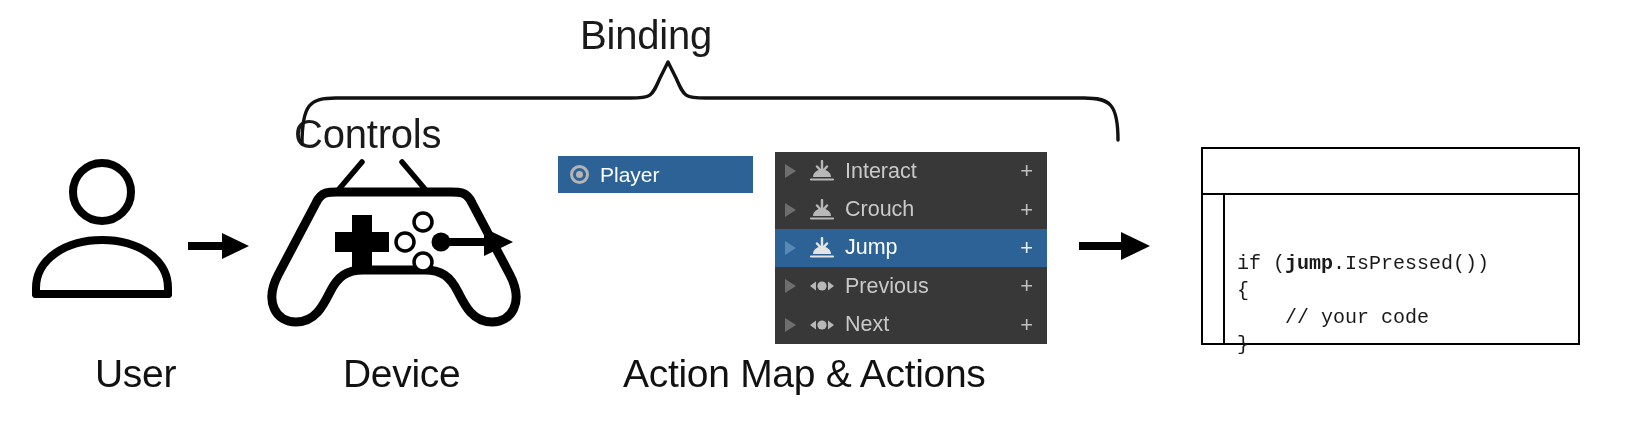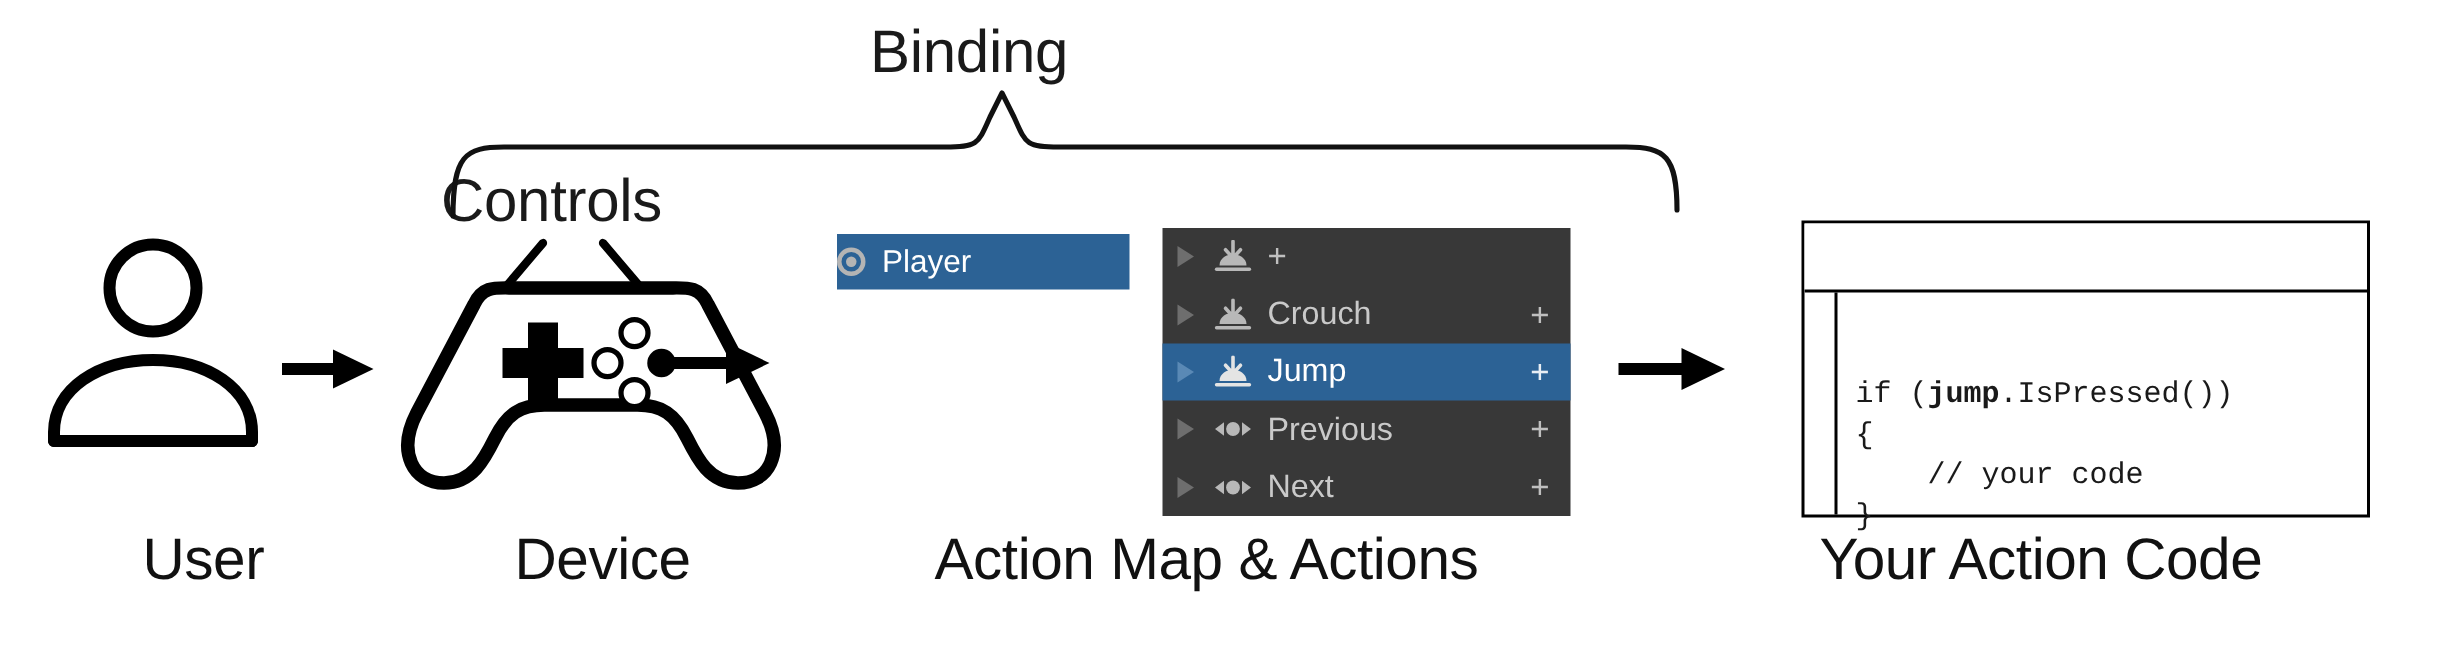--- a/index.html
+++ b/index.html
@@ -64,21 +64,21 @@
     position: absolute;
     left: 558px;
     top: 156px;
     width: 195px;
     background: #383838;
   }
   .map-row {
     display: flex;
     align-items: center;
     height: 37px;
-    padding-left: 0;
+    padding-left: 12px;
     box-sizing: border-box;
   }
   .map-row.selected { background: #2c6295; }
   .map-row .row-label {
     font-size: 21px;
     color: #d5d5d5;
     margin-left: 11px;
     font-family: "Liberation Sans", sans-serif;
   }
   .map-row.selected .row-label { color: #ffffff; }
@@ -273,20 +273,21 @@
 
   <div id="actions-panel">
 
     <div class="act-row">
       <span class="act-caret"></span>
       <svg class="act-icon" viewBox="0 0 26 22">
         <path d="M13 1 L13 9 M13 12 L8 6.5 M13 12 L18 6.5" stroke="#b8b8b8" stroke-width="2.4" fill="none" stroke-linecap="round"></path>
         <path d="M4 17 C4 12 9 9.5 13 9.5 C17 9.5 22 12 22 17 Z" fill="#b8b8b8"></path>
         <line x1="2" y1="19.5" x2="24" y2="19.5" stroke="#b8b8b8" stroke-width="2.2" stroke-linecap="round"></line>
       </svg>
+      <span class="act-label">Interact</span>
       <span class="act-plus">+</span>
     </div>
 
     <div class="act-row">
       <span class="act-caret"></span>
       <svg class="act-icon" viewBox="0 0 26 22">
         <path d="M13 1 L13 9 M13 12 L8 6.5 M13 12 L18 6.5" stroke="#b8b8b8" stroke-width="2.4" fill="none" stroke-linecap="round"></path>
         <path d="M4 17 C4 12 9 9.5 13 9.5 C17 9.5 22 12 22 17 Z" fill="#b8b8b8"></path>
         <line x1="2" y1="19.5" x2="24" y2="19.5" stroke="#b8b8b8" stroke-width="2.2" stroke-linecap="round"></line>
       </svg>
@@ -335,15 +336,14 @@
       <div id="code-text"><span>if (</span><b>jump</b><span>.IsPressed())</span>
 <span>{</span>
 <span>    // your code</span>
 <span>}</span></div>
     </div>
   </div>
 
   <div class="caption" id="caption-user">User</div>
   <div class="caption" id="caption-device">Device</div>
   <div class="caption" id="caption-map">Action Map &amp; Actions</div>
-  <div class="caption" id="caption-code">Your Action Code</div>
 
 </div>
 
 </body></html>

